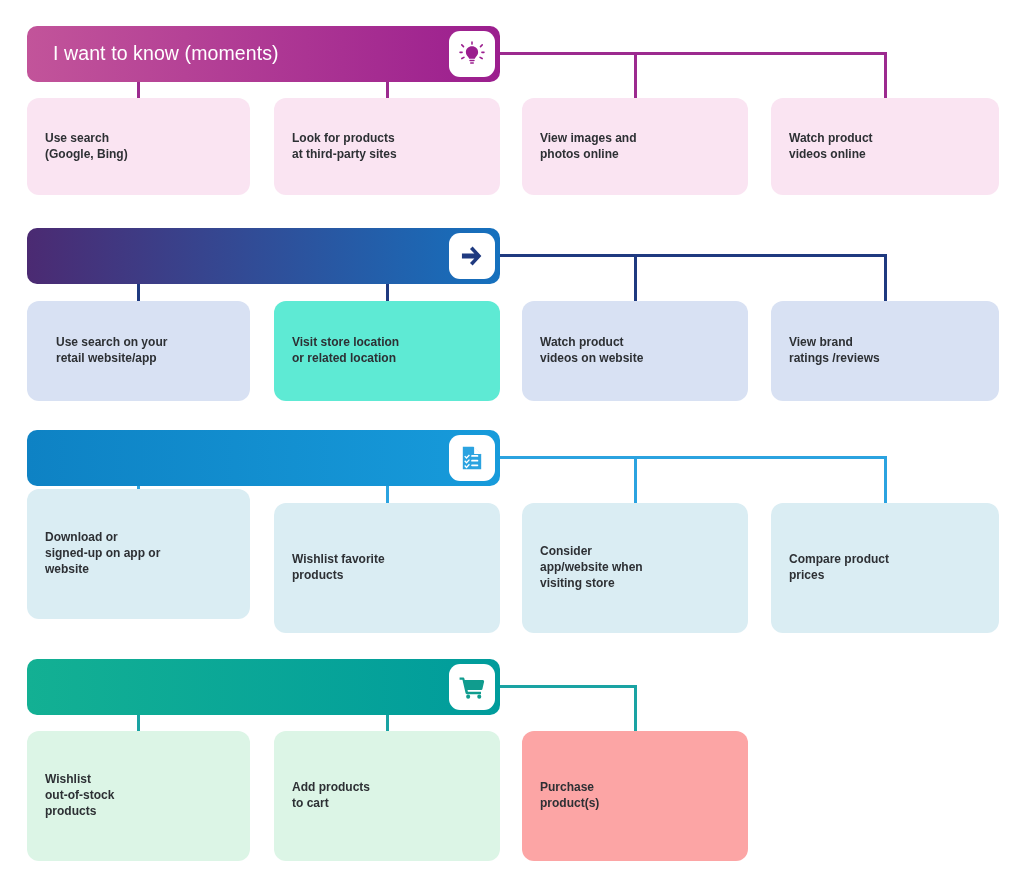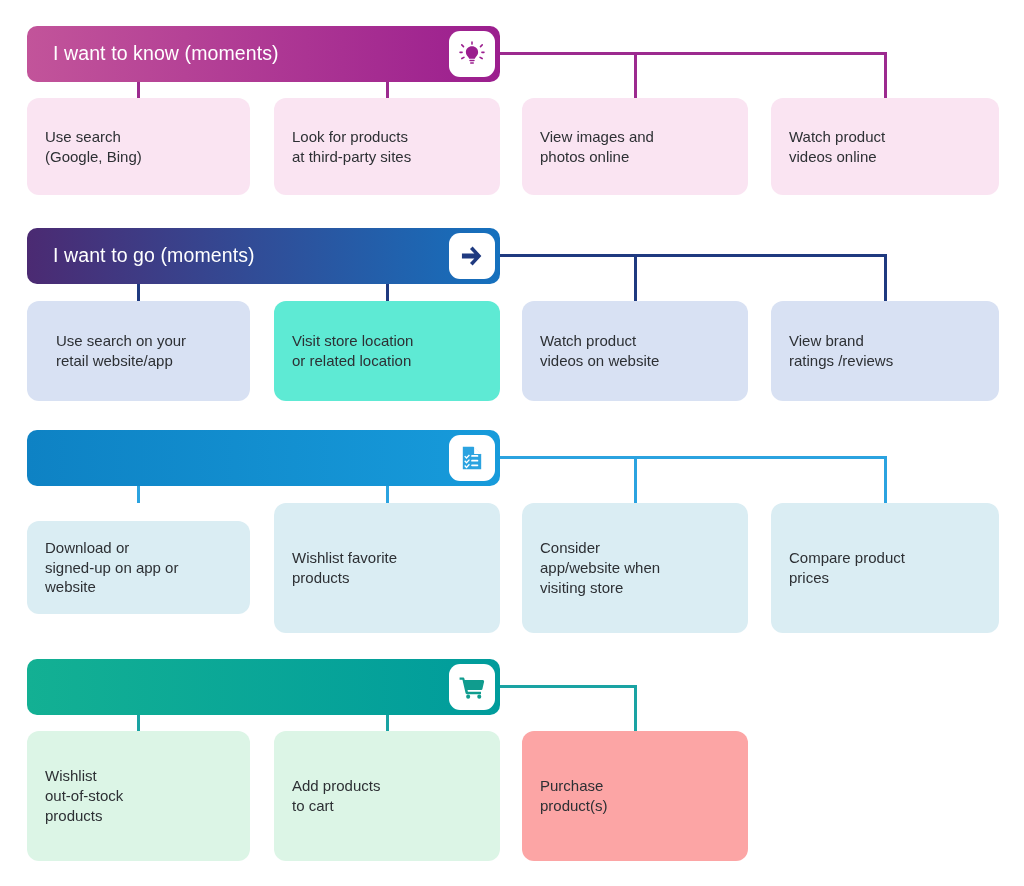--- a/index.html
+++ b/index.html
@@ -37,25 +37,26 @@
   }
   .hdr-badge svg { display: block; }
 
   
   .card {
     position: absolute;
     border-radius: 12px;
     display: flex; align-items: center;
   }
   .card-text {
-    font-size: 15px;
+    font-size: 12px;
     line-height: 1.32;
     color: #2d3034;
     padding: 0 0 0 18px;
     white-space: pre-line;
+    font-weight: bold;
   }
 
   
   .conn { position: absolute; background: #9c2a8f; }
 </style>
 </head>
 <body>
 
 <div id="stage">
     <div class="row" style="top: 0px;">
@@ -100,21 +101,20 @@
 videos online</div>
       </div>
     </div>
     <div class="row" style="top: 0px;">
       <div class="conn" style="background: rgb(31, 58, 128); left: 137px; top: 284px; width: 3px; height: 17px;"></div>
       <div class="conn" style="background: rgb(31, 58, 128); left: 385.5px; top: 284px; width: 3px; height: 17px;"></div>
       <div class="conn" style="background: rgb(31, 58, 128); left: 500px; top: 253.5px; width: 386.5px; height: 3px;"></div>
       <div class="conn" style="background: rgb(31, 58, 128); left: 633.5px; top: 253.5px; width: 3px; height: 47.5px;"></div>
       <div class="conn" style="background: rgb(31, 58, 128); left: 883.5px; top: 253.5px; width: 3px; height: 47.5px;"></div>
       <div class="hdr" style="top: 228px; background: linear-gradient(90deg, rgb(75, 42, 114) 0%, rgb(21, 113, 190) 100%);">
-        <div class="hdr-label">I want to go (moments)</div>
         <div class="hdr-badge">
           <svg xmlns="http://www.w3.org/2000/svg" viewBox="0 0 32 32" width="28" height="28">
             <path fill="#1F3A80" d="M4.5 13.1h14.2l-5.0-5.0 3.0-3.0 10.0 10.9-10.0 10.9-3.0-3.0 5.0-5.0H4.5z"></path>
           </svg>
         </div>
       </div>
       <div class="card" style="left: 27px; width: 223px; top: 301px; height: 100px; background: rgb(216, 225, 243); padding-left: 11px;">
         <div class="card-text">Use search on your
 retail website/app</div>
       </div>
@@ -149,21 +149,21 @@
               <rect x="15.0" y="12.6" width="8.2" height="2.0" rx="1"></rect>
               <rect x="15.0" y="18.0" width="8.2" height="2.0" rx="1"></rect>
               <rect x="15.0" y="23.4" width="8.2" height="2.0" rx="1"></rect>
               <path d="M8.2 13.3l1.5 1.6 2.8-3.0 1.1 1.1-3.9 4.2-2.6-2.8z"></path>
               <path d="M8.2 18.7l1.5 1.6 2.8-3.0 1.1 1.1-3.9 4.2-2.6-2.8z"></path>
               <path d="M8.2 24.1l1.5 1.6 2.8-3.0 1.1 1.1-3.9 4.2-2.6-2.8z"></path>
             </g>
           </svg>
         </div>
       </div>
-      <div class="card" style="left: 27px; width: 223px; top: 521px; height: 93px; background: rgb(218, 237, 243);">
+      <div class="card" style="left: 27px; width: 223px; top: 489px; height: 130px; background: rgb(218, 237, 243);">
         <div class="card-text">Download or
 signed-up on app or
 website</div>
       </div>
       <div class="card" style="left: 274px; width: 226px; top: 503px; height: 130px; background: rgb(218, 237, 243);">
         <div class="card-text">Wishlist favorite
 products</div>
       </div>
       <div class="card" style="left: 522px; width: 226px; top: 503px; height: 130px; background: rgb(218, 237, 243);">
         <div class="card-text">Consider

